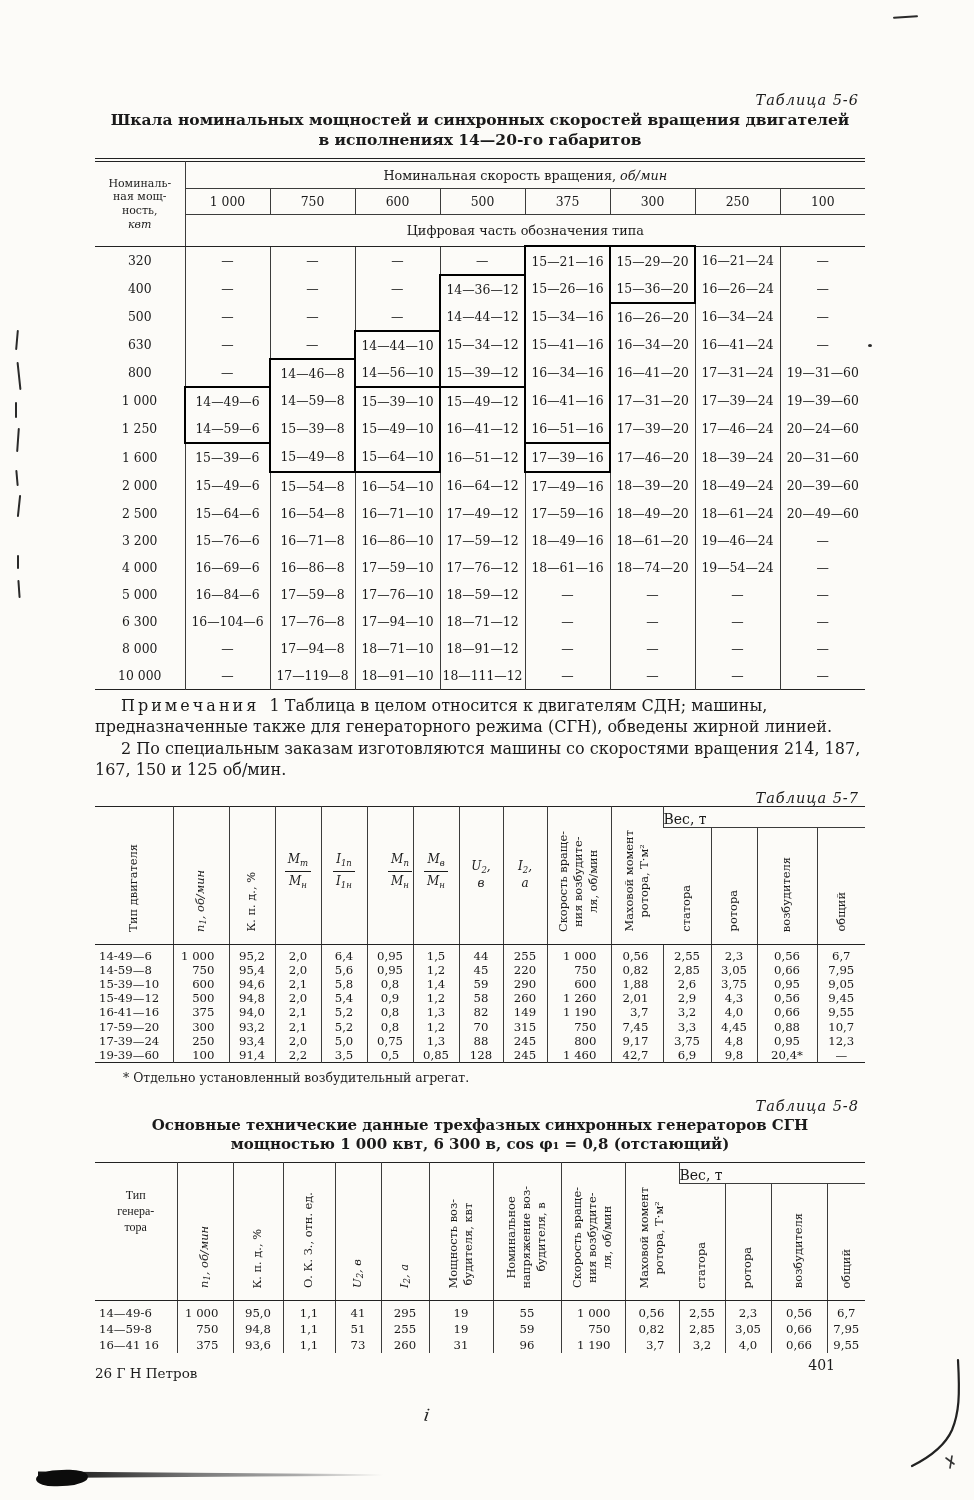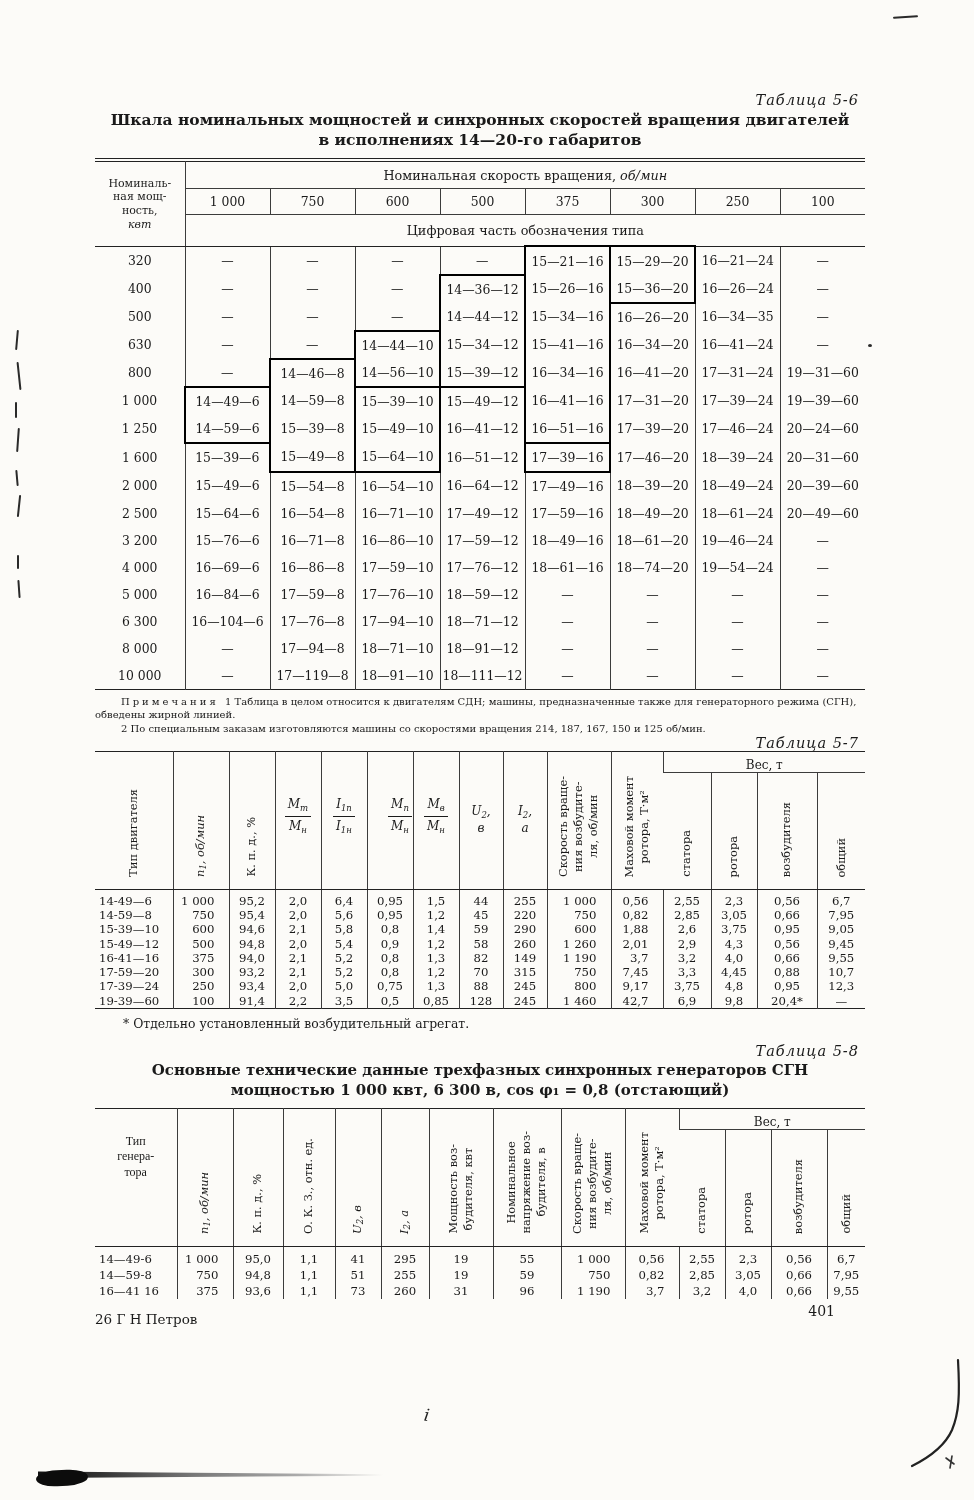--- a/index.html
+++ b/index.html
@@ -30,39 +30,39 @@
   #t56 tbody td{height:27px;}
   #t56 tbody td.c{border-left:1px solid #3c3c3c;}
   #t56 tbody td.power{border-right:1px solid #3c3c3c;}
   .bt{border-top:2.6px solid #000 !important;}
   .bb{border-bottom:2.6px solid #000 !important;}
   .bl{border-left:2.6px solid #000 !important;}
   .br{border-right:2.6px solid #000 !important;}
   .pre{white-space:pre-line;}
 
   
-  .note{font-size:10px;line-height:1.34;margin:5px 0 0;text-indent:26px;}
+  .note{font-size:16px;line-height:1.34;margin:5px 0 0;text-indent:26px;}
   .note .sp{letter-spacing:3px;}
   .note2{margin-top:0;}
 
   
   .spec{border-top:1.8px solid #222;}
   .spec th{vertical-align:bottom;border-bottom:1.6px solid #222;}
   .spec thead tr > *:first-child{border-left:none;}
   .spec th + th{border-left:1px solid #3c3c3c;}
   .vert{writing-mode:vertical-rl;transform:rotate(180deg);white-space:pre-line;
     font-size:11.4px;line-height:1.32;display:inline-block;max-height:130px;margin-bottom:8px;}
   .hcell{white-space:pre-line;font-size:12px;line-height:1.3;text-align:center;padding-bottom:40px;}
   .it{font-style:italic;}
   .frac{display:inline-flex;flex-direction:column;align-items:center;font-style:italic;
     font-size:12px;line-height:1.35;margin-bottom:52px;}
   .frac .fn{border-bottom:1px solid #1a1a1a;padding:0 3px 1px;}
   .frac .fd{padding-top:1px;}
   .two{white-space:pre-line;font-size:12px;font-style:italic;line-height:1.3;text-align:center;padding-bottom:52px;}
-  .vesg{border-bottom:1px solid #3c3c3c !important;height:20px;font-size:12px;text-align:center;vertical-align:middle;border-left:1px solid #3c3c3c;}
+  .vesg{border-bottom:1px solid #3c3c3c !important;height:20px;font-size:14px;text-align:left;vertical-align:middle;border-left:1px solid #3c3c3c;}
   .vesrow th{height:116px;}
   .vesrow th:first-child{border-left:1px solid #3c3c3c;}
   .spec tbody td{font-size:11.7px;text-align:center;line-height:14.2px;border-left:1px solid #3c3c3c;}
   .spec tbody td:first-child{border-left:none;text-align:left;padding-left:4px;}
   .spec tbody tr:first-child td{padding-top:4px;}
   #t57{border-bottom:1.3px solid #222;}
   #t58 tbody td{line-height:16px;}
   td.ra{text-align:right !important;padding-right:14px !important;}
   sub{font-size:8.5px;}
 
@@ -166,21 +166,21 @@
               <td class="c">—</td>
             </tr>
             <tr>
               <td class="power">500</td>
               <td class="c">—</td>
               <td class="c">—</td>
               <td class="c">—</td>
               <td class="c bl br">14—44—12</td>
               <td class="c bl br">15—34—16</td>
               <td class="c">16—26—20</td>
-              <td class="c">16—34—35</td>
+              <td class="c">16—34—24</td>
               <td class="c">—</td>
             </tr>
             <tr>
               <td class="power">630</td>
               <td class="c">—</td>
               <td class="c">—</td>
               <td class="c bt bl br">14—44—10</td>
               <td class="c bl br">15—34—12</td>
               <td class="c bl br">15—41—16</td>
               <td class="c">16—34—20</td>
@@ -319,21 +319,21 @@
               <td class="c">—</td>
               <td class="c">—</td>
             </tr>
           </tbody>
       </table>
     </div>
 
     <p class="note"><span class="sp">Примечания</span>&nbsp;&nbsp;<span>1 Таблица в целом относится к двигателям СДН; машины, предназначенные также для генераторного режима (СГН), обведены жирной линией.</span></p>
     <p class="note note2"><span>2 По специальным заказам изготовляются машины со скоростями вращения 214, 187, 167, 150 и 125 об/мин.</span></p>
 
-    <div class="tbl-label" style="margin-top:0;text-align:right;">Таблица 5-7</div>
+    <div class="tbl-label" style="margin-top:9px;text-align:right;">Таблица 5-7</div>
     <table id="t57" class="spec">
       <colgroup>
         <col style="width:78px">
           <col style="width:56px">
           <col style="width:46px">
         <col style="width:46px">
           <col style="width:46px">
           <col style="width:46px">
           <col style="width:46px">
         <col style="width:44px">

